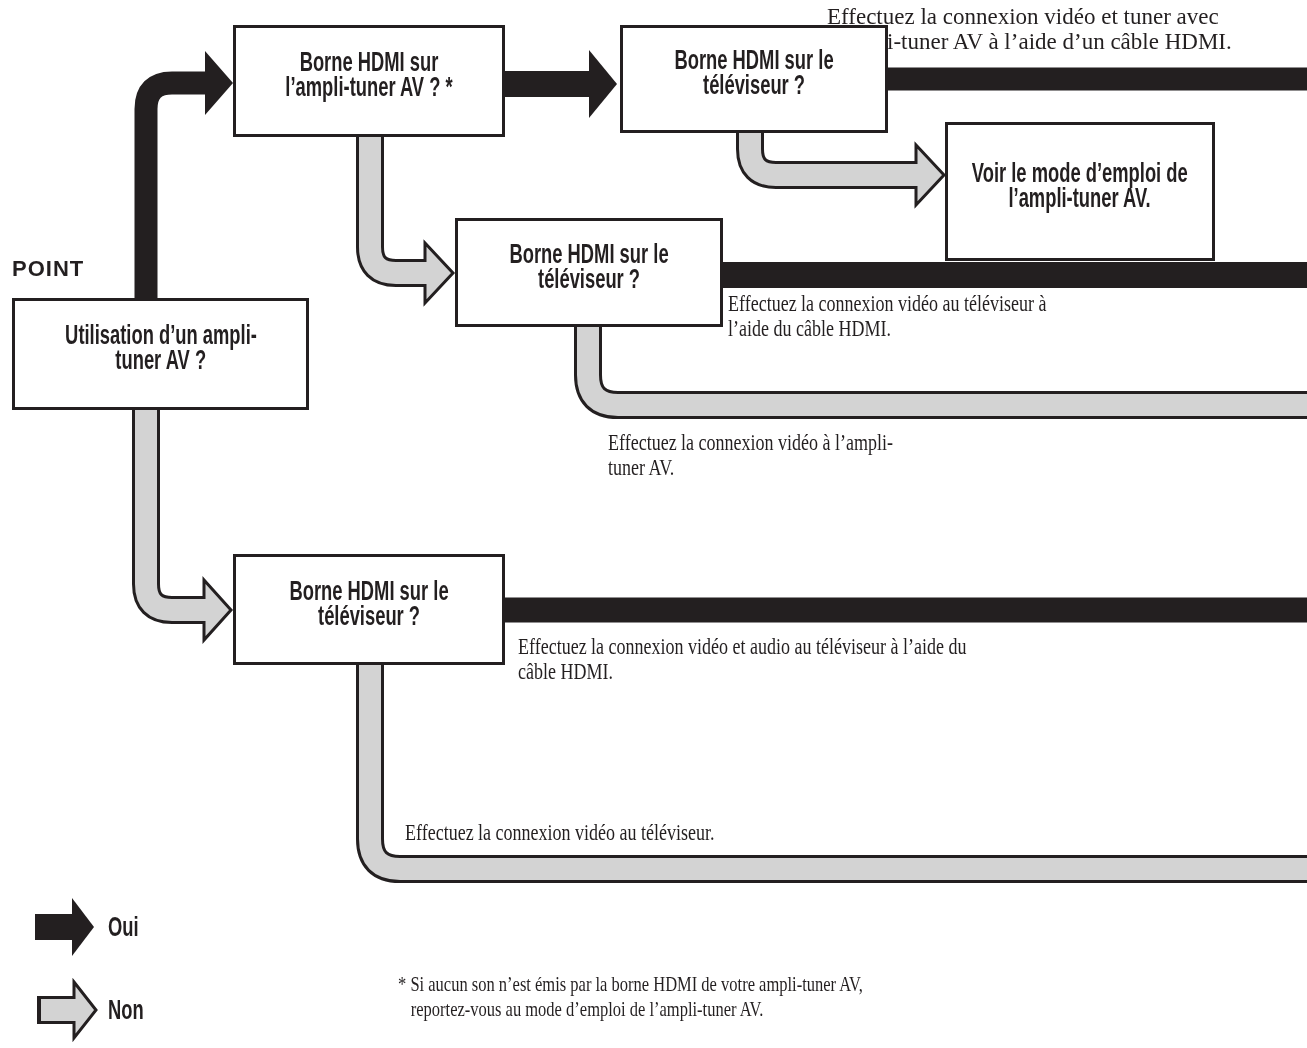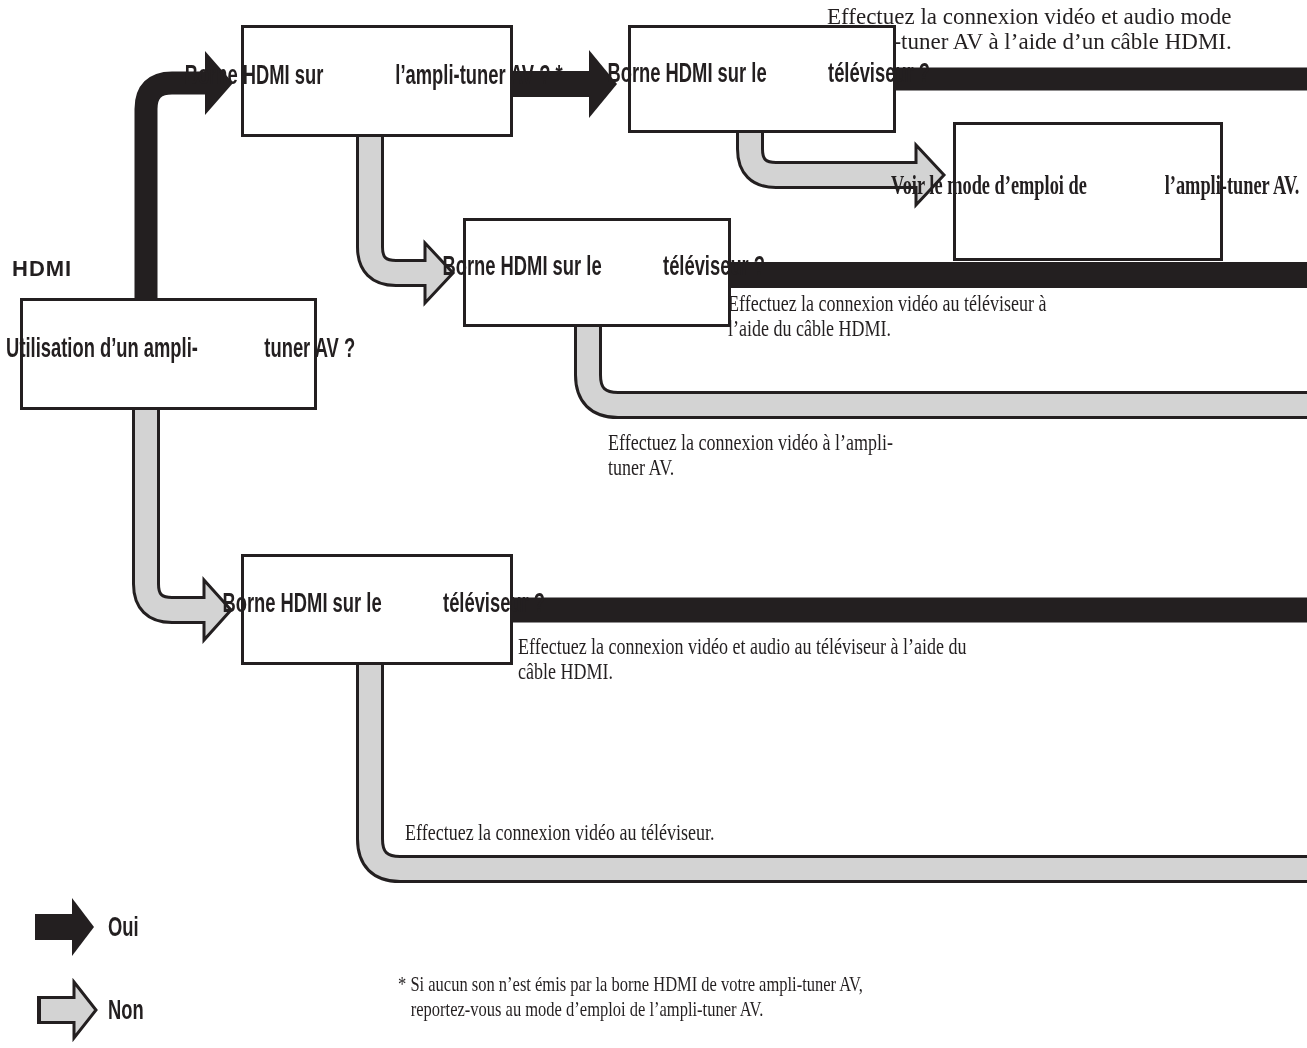--- a/index.html
+++ b/index.html
@@ -1,21 +1,21 @@
 <!DOCTYPE html>
 <html><head>
 <meta charset="utf-8">
 <style>
   html,body{margin:0;padding:0;background:#fff;}
   #stage{position:relative;width:1307px;height:1048px;background:#ffffff;overflow:hidden;
          font-family:"Liberation Sans",sans-serif;color:#231f20;}
   #wires{position:absolute;left:0;top:0;z-index:1;}
   .box{position:absolute;z-index:3;background:#ffffff;border:3px solid #231f20;
-       display:flex;flex-direction:row;align-items:center;justify-content:center;
-       padding-bottom:12px;box-sizing:border-box;margin-left:8px;}
+       display:flex;flex-direction:column;align-items:center;justify-content:center;
+       padding-bottom:12px;box-sizing:border-box;}
   .box .bl{font-weight:bold;font-size:27px;line-height:25px;white-space:nowrap;
            transform:scaleX(0.68);transform-origin:center;}
   .note{position:absolute;z-index:2;font-family:"Liberation Serif",serif;font-size:24px;
         line-height:25px;white-space:nowrap;transform:scaleX(0.75);transform-origin:left top;}
   .note.wide{transform:none;font-size:23px;}
   .note.fn{font-size:22px;}
   .fn .l2{padding-left:17px;}
   .kicker{position:absolute;z-index:2;font-weight:bold;font-size:22px;letter-spacing:1px;}
   .legend-label{position:absolute;z-index:2;font-weight:bold;font-size:27px;line-height:26px;
                 transform:scaleX(0.68);transform-origin:left center;white-space:nowrap;}
@@ -87,54 +87,54 @@
       <path class="b" stroke-width="26" d="M35 927 H74"></path>
       <polygon class="hb" points="72,898 94,927 72,956"></polygon>
     </g>
     <g>
       <path class="u" stroke-width="28" d="M37 1010 H76"></path>
       <polygon class="hg" points="74,982 96,1010 74,1038"></polygon>
       <path class="g" stroke-width="22" d="M41 1010 H78"></path>
     </g>
   </svg>
 
-  <div class="kicker" style="left:12px;top:256px;">HDMI</div>
+  <div class="kicker" style="left:12px;top:256px;">POINT</div>
 
   <div class="box" style="left:12px;top:298px;width:297px;height:112px;">
     <div class="bl">Utilisation d’un ampli-</div>
     <div class="bl">tuner AV ?</div>
   </div>
 
   <div class="box" style="left:233px;top:25px;width:272px;height:112px;">
     <div class="bl">Borne HDMI sur</div>
     <div class="bl">l’ampli-tuner AV ? *</div>
   </div>
 
   <div class="box" style="left:620px;top:25px;width:268px;height:108px;">
     <div class="bl">Borne HDMI sur le</div>
     <div class="bl">téléviseur ?</div>
   </div>
 
-  <div class="box" style="left:945px;top:122px;width:270px;height:139px;font-family:Liberation Serif, serif;">
+  <div class="box" style="left:945px;top:122px;width:270px;height:139px;">
     <div class="bl">Voir le mode d’emploi de</div>
     <div class="bl">l’ampli-tuner AV.</div>
   </div>
 
   <div class="box" style="left:455px;top:218px;width:268px;height:109px;">
     <div class="bl">Borne HDMI sur le</div>
     <div class="bl">téléviseur ?</div>
   </div>
 
   <div class="box" style="left:233px;top:554px;width:272px;height:111px;">
     <div class="bl">Borne HDMI sur le</div>
     <div class="bl">téléviseur ?</div>
   </div>
 
   <div class="note wide" style="left:827px;top:4px;">
-    <div>Effectuez la connexion vidéo et audio mode</div>
+    <div>Effectuez la connexion vidéo et tuner avec</div>
     <div>l’ampli-tuner AV à l’aide d’un câble HDMI.</div>
   </div>
 
   <div class="note" style="left:728px;top:291px;">
     <div>Effectuez la connexion vidéo au téléviseur à</div>
     <div>l’aide du câble HDMI.</div>
   </div>
 
   <div class="note" style="left:608px;top:430px;">
     <div>Effectuez la connexion vidéo à l’ampli-</div>

